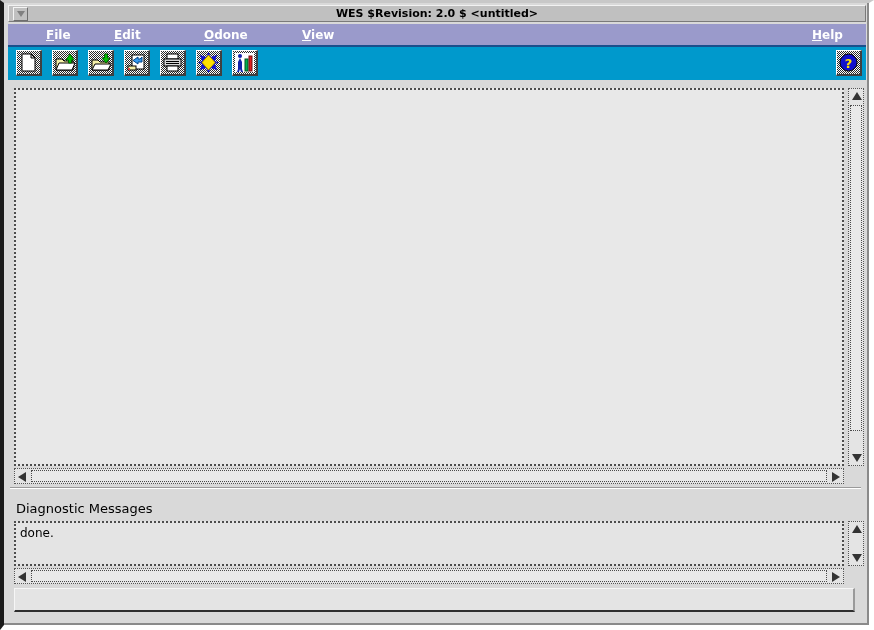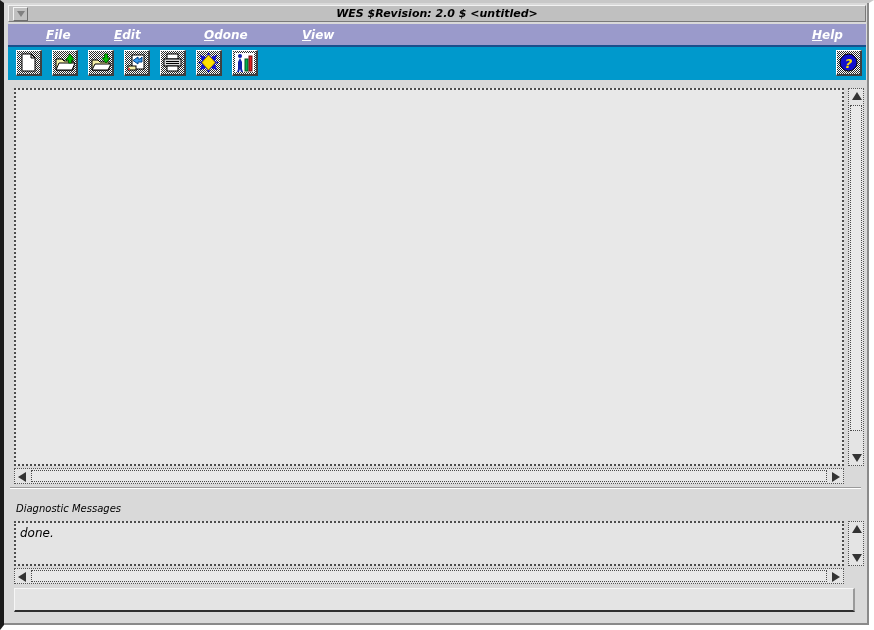--- a/index.html
+++ b/index.html
@@ -15,21 +15,20 @@
     -webkit-font-smoothing: none;
   }
 
   
   .window {
     position: absolute;
     left: 0; top: 0;
     width: 874px; height: 630px;
     background: #d4d0c8;
     box-sizing: border-box;
-    font-style: italic;
   }
   .frame-outer {
     position: absolute;
     left: 0; top: 0;
     width: 874px; height: 630px;
     box-sizing: border-box;
     border-left: 4px solid #1a1a1a;
     border-top: 3px solid #c8c8c8;
     border-right: 5px solid #ffffff;
     border-bottom: 5px solid #ffffff;
@@ -229,21 +228,21 @@
     width: 0; height: 0;
     border-top: 5px solid transparent;
     border-bottom: 5px solid transparent;
     border-left: 8px solid #333;
   }
 
   
   .diag-label {
     position: absolute;
     left: 16px; top: 501px;
-    font-size: 10px;
+    font-size: 13px;
     color: #000;
     line-height: 15px;
   }
   .diag-box {
     position: absolute;
     left: 14px; top: 521px;
     width: 830px; height: 45px;
     background: #e4e4e4;
     box-sizing: border-box;
   }

